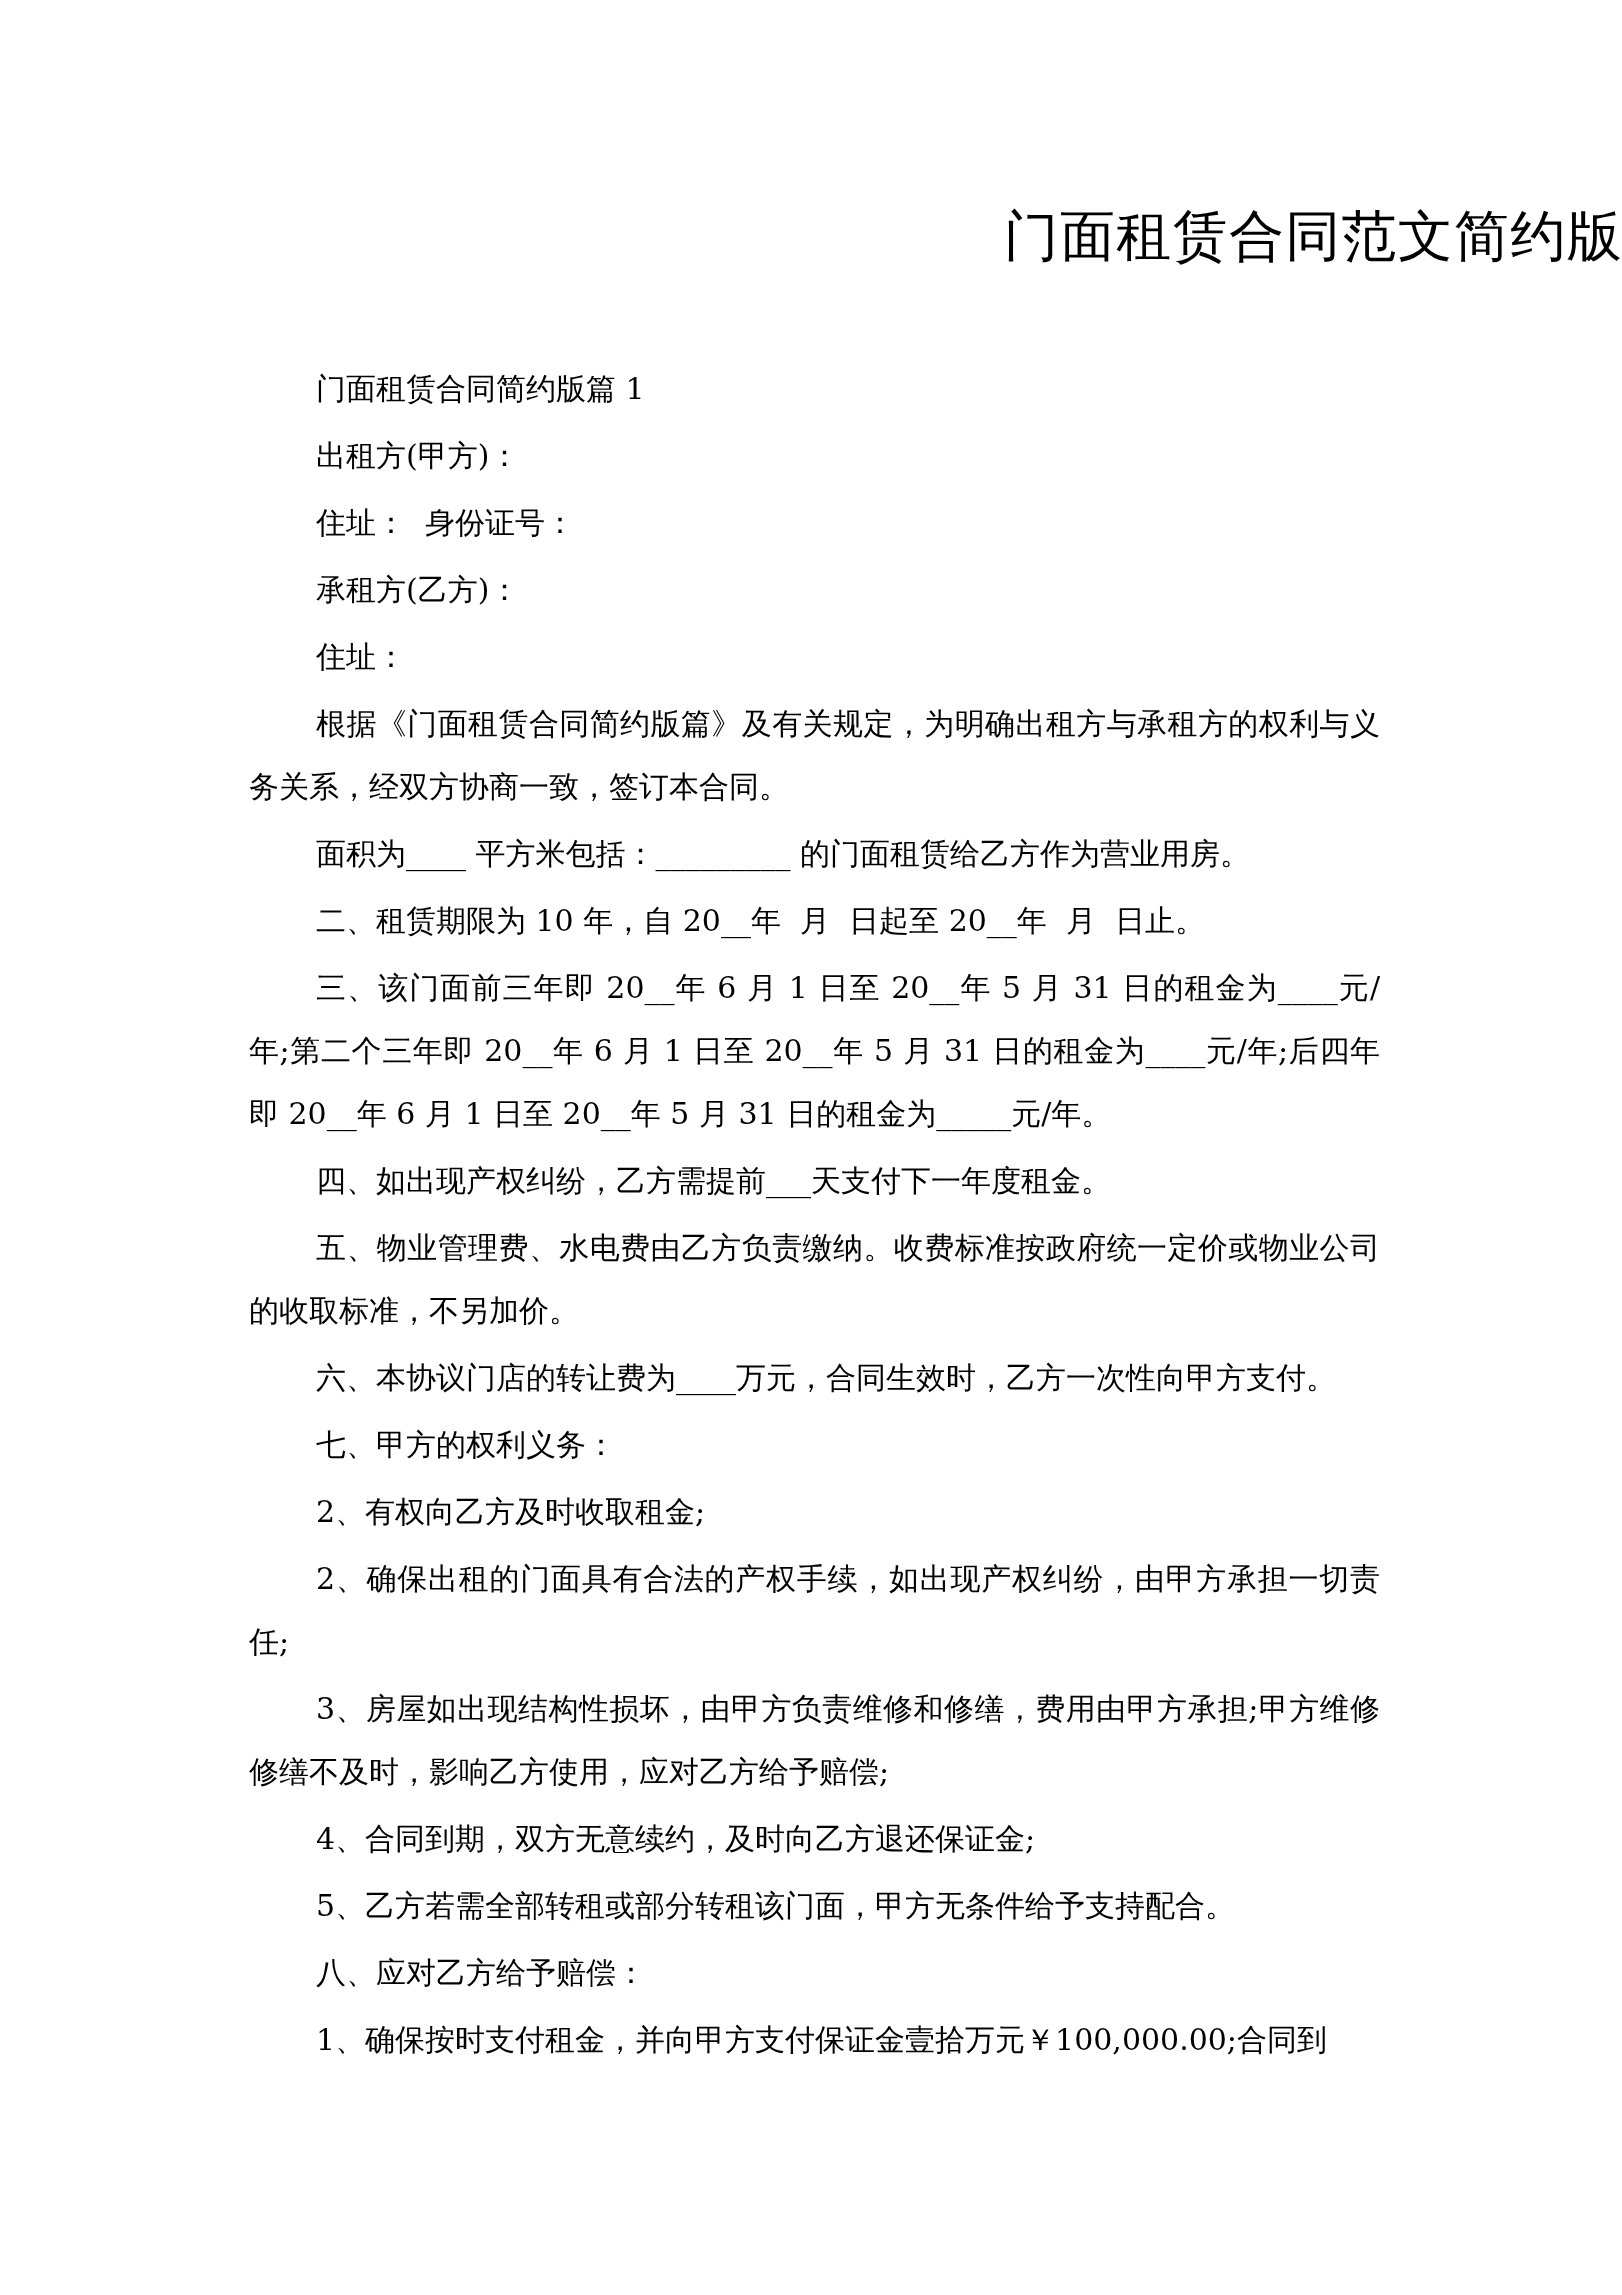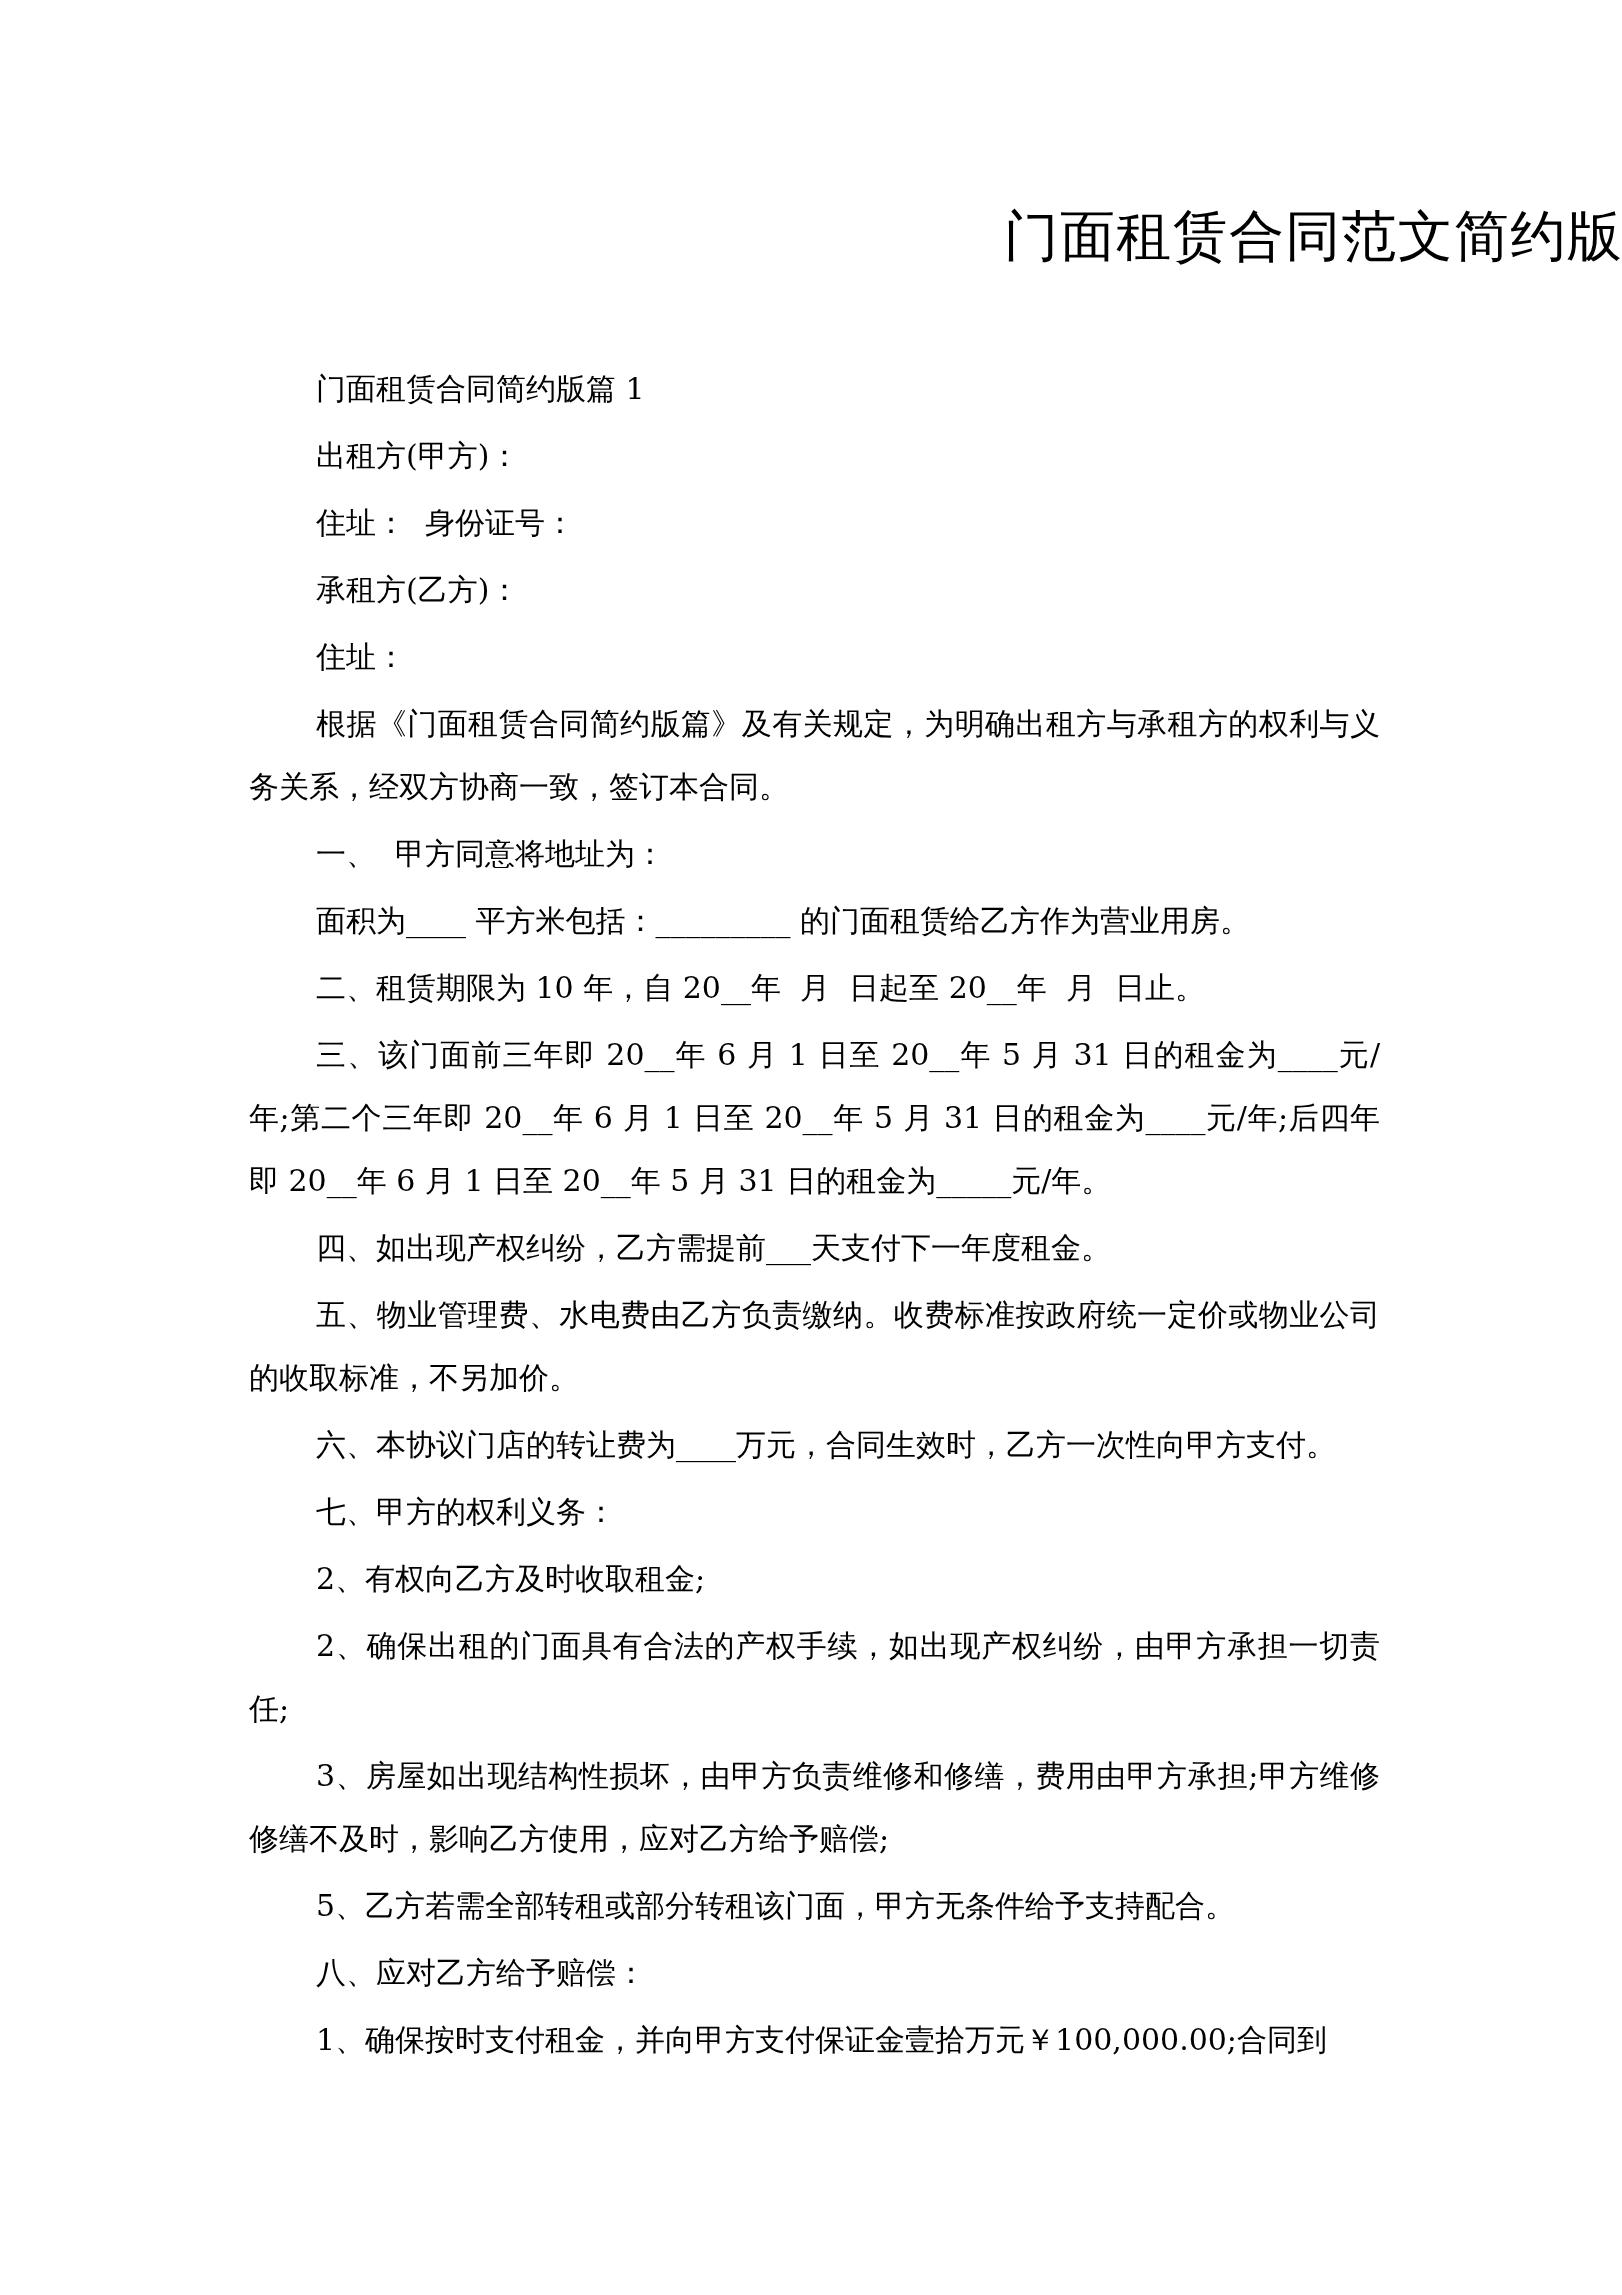--- a/index.html
+++ b/index.html
@@ -16,28 +16,28 @@
 
 <div class="title">门面租赁合同范文简约版</div>
 
 <div class="body">
   <p class="p">门面租赁合同简约版篇 1</p>
   <p class="p">出租方(甲方)：</p>
   <p class="p">住址：  身份证号：</p>
   <p class="p">承租方(乙方)：</p>
   <p class="p">住址：</p>
   <p class="p">根据《门面租赁合同简约版篇》及有关规定，为明确出租方与承租方的权利与义务关系，经双方协商一致，签订本合同。</p>
-  <p class="p">一、  甲方同意将地址为：</p>
   <p class="p">面积为____ 平方米包括：_________ 的门面租赁给乙方作为营业用房。</p>
   <p class="p">二、租赁期限为 10 年，自 20__年  月  日起至 20__年  月  日止。</p>
   <p class="p">三、该门面前三年即 20__年 6 月 1 日至 20__年 5 月 31 日的租金为____元/年;第二个三年即 20__年 6 月 1 日至 20__年 5 月 31 日的租金为____元/年;后四年即 20__年 6 月 1 日至 20__年 5 月 31 日的租金为_____元/年。</p>
   <p class="p">四、如出现产权纠纷，乙方需提前___天支付下一年度租金。</p>
   <p class="p">五、物业管理费、水电费由乙方负责缴纳。收费标准按政府统一定价或物业公司的收取标准，不另加价。</p>
   <p class="p">六、本协议门店的转让费为____万元，合同生效时，乙方一次性向甲方支付。</p>
   <p class="p">七、甲方的权利义务：</p>
   <p class="p">2、有权向乙方及时收取租金;</p>
   <p class="p">2、确保出租的门面具有合法的产权手续，如出现产权纠纷，由甲方承担一切责任;</p>
   <p class="p">3、房屋如出现结构性损坏，由甲方负责维修和修缮，费用由甲方承担;甲方维修修缮不及时，影响乙方使用，应对乙方给予赔偿;</p>
+  <p class="p">4、合同到期，双方无意续约，及时向乙方退还保证金;</p>
   <p class="p">5、乙方若需全部转租或部分转租该门面，甲方无条件给予支持配合。</p>
   <p class="p">八、应对乙方给予赔偿：</p>
   <p class="p">1、确保按时支付租金，并向甲方支付保证金壹拾万元￥100,000.00;合同到</p>
 </div>
 
 
 </body></html>

